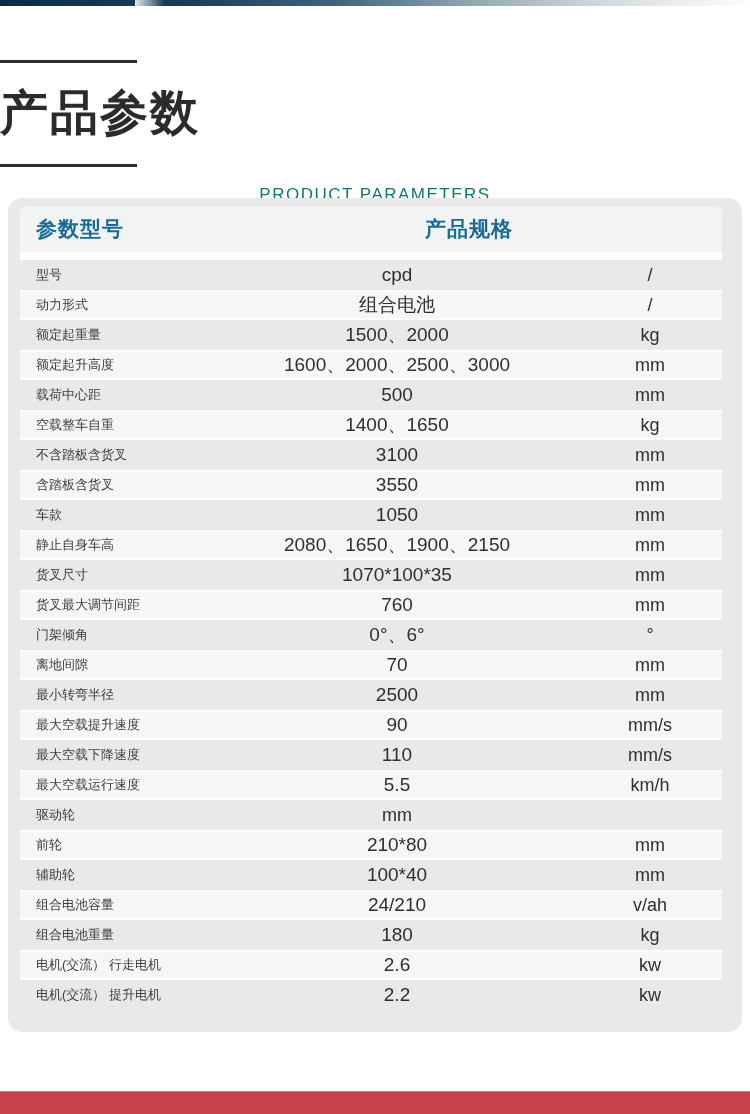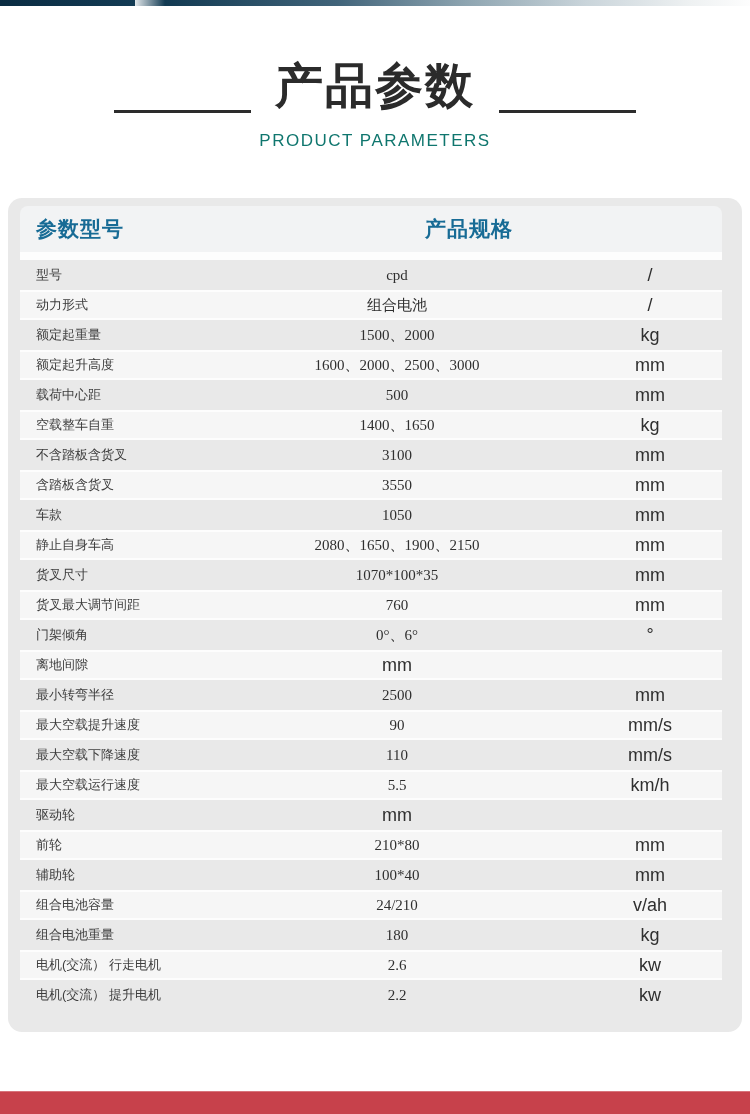--- a/index.html
+++ b/index.html
@@ -12,21 +12,21 @@
   }
 
   
   .top-bar {
     position:absolute; top:0; left:0; width:750px; height:6px;
     background:linear-gradient(90deg,#0a2c42 0%,#133b54 18%,#3d617526 0%,#123a52 22%,#41647a 45%,#8da4b0 62%,#c9d4da 78%,#eef1f2 92%,#fdfdfd 100%);
   }
 
   
   .title-block { position:absolute; top:60px; left:0; width:750px; }
-  .title-row { display:flex; align-items:flex-end; justify-content:center; gap:24px; }
+  .title-row { display:flex; align-items:flex-start; justify-content:center; gap:24px;flex-direction:column; }
   .title-line { width:137px; height:3px; background:#2c2c2c; }
   .title-text {
     font-size:48px; font-weight:900; color:#2b2b2b;
     letter-spacing:2px; line-height:1.1; white-space:nowrap;
   }
   .subtitle {
     margin-top:18px; text-align:center;
     font-size:17px; color:#0f766e; letter-spacing:1.5px;
   }
 
@@ -57,23 +57,22 @@
   }
   .row:nth-child(odd) { background:#e9e9e9; }
   .row:nth-child(even) {
     background:#f6f6f6;
     border-top:2px solid #fdfdfd; border-bottom:2px solid #fdfdfd;
   }
   .row .c-label {
     padding-left:16px; font-size:13px; color:#3c3c3c; white-space:nowrap;
   }
   .row .c-value {
-    text-align:center; font-size:15px; font-weight:500; color:#2f2f2f;
+    text-align:center; font-size:19px; font-weight:500; color:#2f2f2f;
     white-space:nowrap;
-    font-family:Liberation Serif, serif;
   }
   .row .c-unit {
     text-align:center; font-size:18px; font-weight:500; color:#2f2f2f;
   }
 
   
   .bottom-bar {
     position:absolute; bottom:0; left:0; width:750px; height:23px;
     background:#c7414b;
     border-top:1px solid #d8747b;
@@ -160,20 +159,21 @@
         <div class="c-value">760</div>
         <div class="c-unit">mm</div>
       </div>
       <div class="row">
         <div class="c-label">门架倾角</div>
         <div class="c-value">0°、6°</div>
         <div class="c-unit">°</div>
       </div>
       <div class="row">
         <div class="c-label">离地间隙</div>
+        <div class="c-value">70</div>
         <div class="c-unit">mm</div>
       </div>
       <div class="row">
         <div class="c-label">最小转弯半径</div>
         <div class="c-value">2500</div>
         <div class="c-unit">mm</div>
       </div>
       <div class="row">
         <div class="c-label">最大空载提升速度</div>
         <div class="c-value">90</div>

